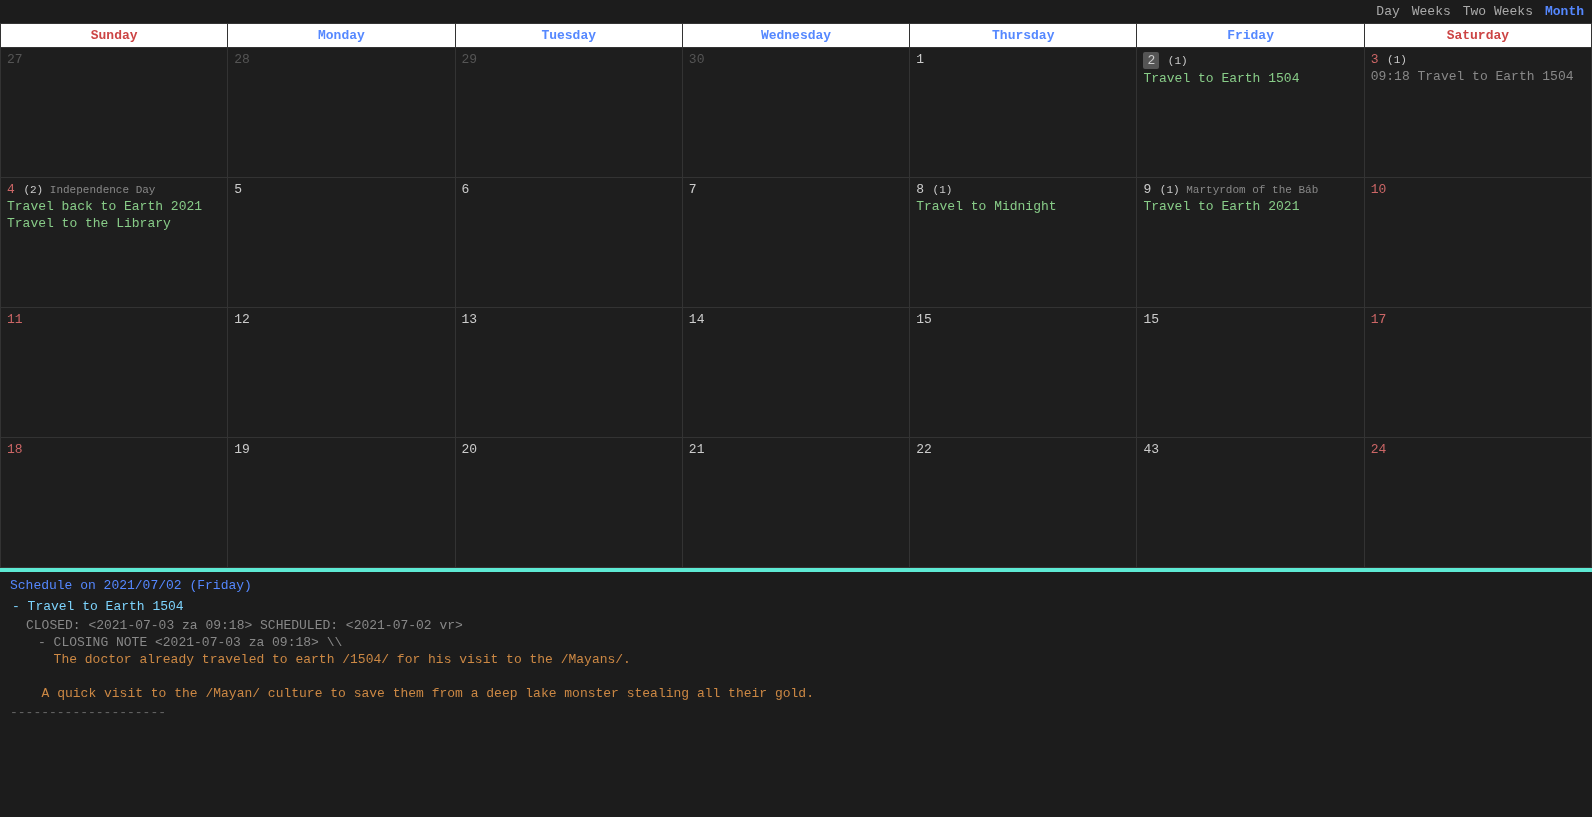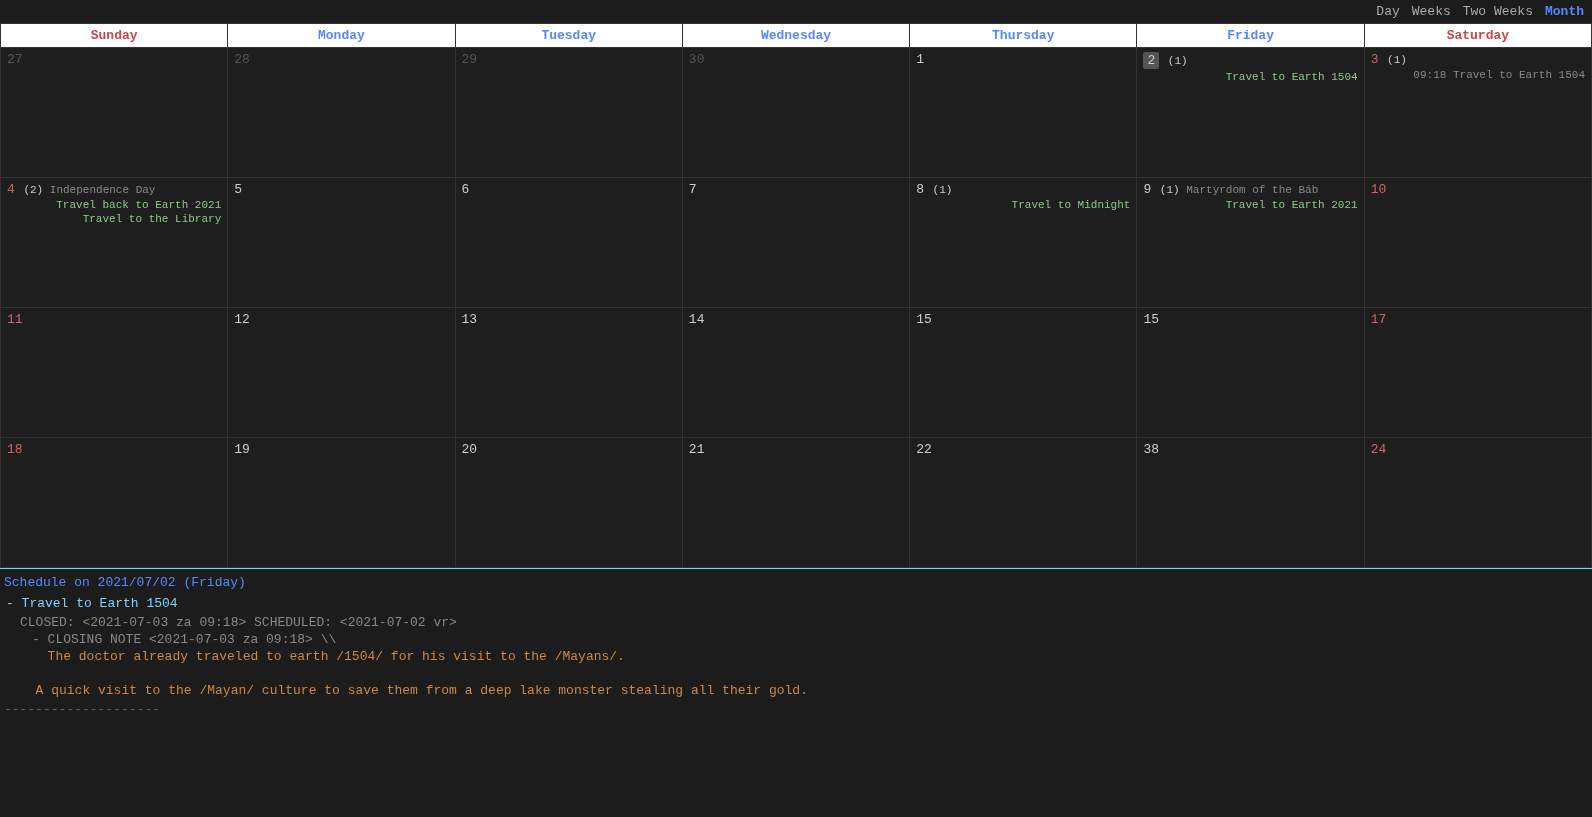--- a/index.html
+++ b/index.html
@@ -97,34 +97,33 @@
       padding: 1px 4px;
       border-radius: 2px;
     }
     .holiday-badge {
       color: #cccccc;
       font-size: 11px;
       display: inline;
       margin-left: 2px;
     }
     .event-line {
-      font-size: 11px;
+      font-size: 13px;
       color: #88cc88;
       margin-top: 2px;
       display: block;
-      text-align: right;
     }
     .event-line.timed { color: #888888; }
 
     .prev-month { color: #555 !important; }
 
     #schedule-section {
-      padding: 6px 4px;
+      padding: 6px 10px;
       background: #1c1c1c;
-      border-top: 1px solid #5eead4;
+      border-top: 4px solid #5eead4;
     }
     #schedule-title {
       color: #5588ff;
       font-size: 13px;
       margin-bottom: 6px;
     }
     .schedule-event-title {
       color: #7dd3fc;
       margin-bottom: 4px;
       margin-left: 2px;
@@ -214,21 +213,21 @@
         <td><span class="day-num weekday">15</span></td>
         <td><span class="day-num weekday">15</span></td>
         <td><span class="day-num">17</span></td>
       </tr>
       <tr>
         <td><span class="day-num">18</span></td>
         <td><span class="day-num weekday">19</span></td>
         <td><span class="day-num weekday">20</span></td>
         <td><span class="day-num weekday">21</span></td>
         <td><span class="day-num weekday">22</span></td>
-        <td><span class="day-num weekday">38</span></td>
+        <td><span class="day-num weekday">43</span></td>
         <td><span class="day-num">24</span></td>
       </tr>
     </tbody>
 </table>
 
 <div id="schedule-section">
   <div id="schedule-title">Schedule on 2021/07/02 (Friday)</div>
   <div>
     <div class="schedule-event-title">- Travel to Earth 1504</div>
     <div class="schedule-closed">CLOSED: &lt;2021-07-03 za 09:18&gt; SCHEDULED: &lt;2021-07-02 vr&gt;</div>

